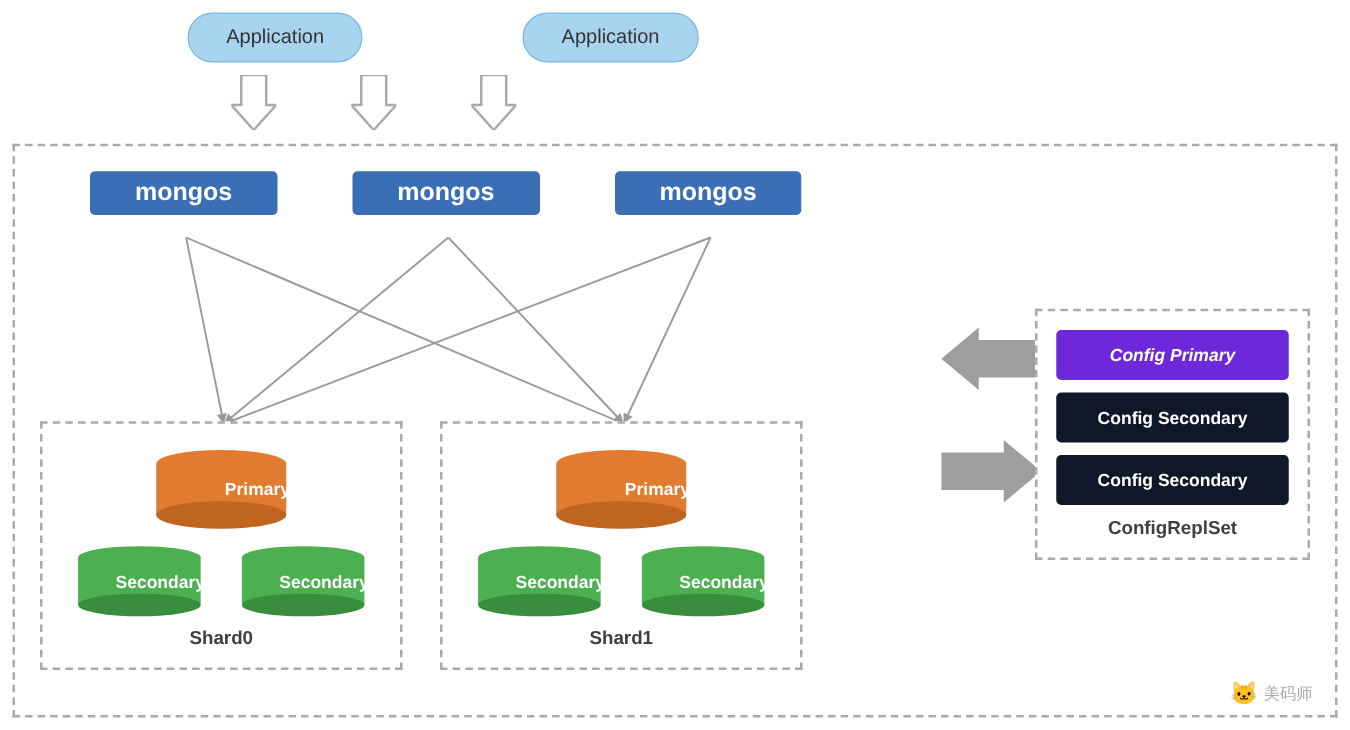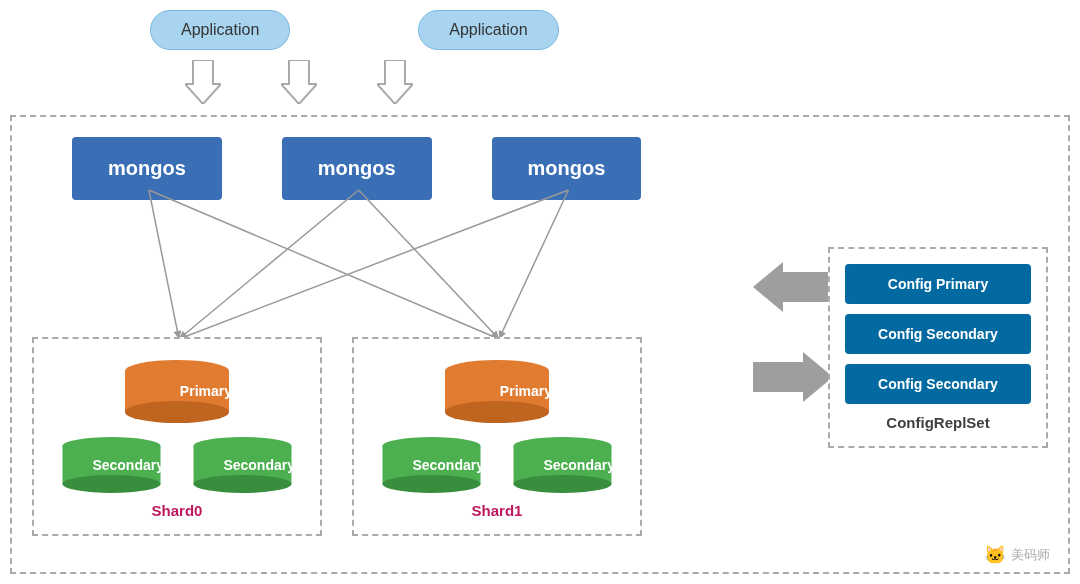--- a/index.html
+++ b/index.html
@@ -71,21 +71,21 @@
       gap: 60px;
       margin-top: 20px;
       margin-left: 60px;
     }
 
     .mongos-box {
       background: #3a6eb5;
       color: #fff;
       font-size: 20px;
       font-weight: bold;
-      padding: 20px 36px;
+      padding: 6px 36px;
       border-radius: 4px;
     }
 
     
     .lines-canvas {
       position: absolute;
       top: 0;
       left: 0;
       width: 100%;
       height: 100%;
@@ -107,21 +107,21 @@
       width: 290px;
       background: #fff;
       position: relative;
     }
 
     .shard-label {
       text-align: center;
       font-weight: bold;
       font-size: 15px;
       margin-top: 8px;
-      color: #be185d;
+      color: #404040;
     }
 
     
     .cylinder-group {
       display: flex;
       flex-direction: column;
       align-items: center;
       gap: 8px;
     }
 
@@ -186,22 +186,22 @@
     .config-item {
       color: #fff;
       font-size: 14px;
       font-weight: bold;
       text-align: center;
       padding: 12px 10px;
       border-radius: 4px;
       margin-bottom: 10px;
     }
 
-    .config-primary-color { background: #0369a1; }
-    .config-secondary-color { background: #0369a1; }
+    .config-primary-color { background: #6d28d9; font-style: italic; }
+    .config-secondary-color { background: #0f172a; }
 
     
     .watermark {
       position: absolute;
       bottom: 18px;
       right: 30px;
       font-size: 13px;
       color: #aaa;
       display: flex;
       align-items: center;

